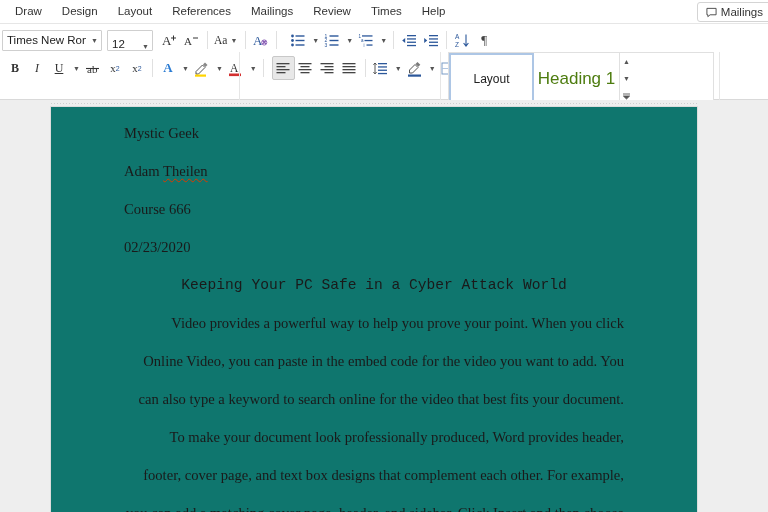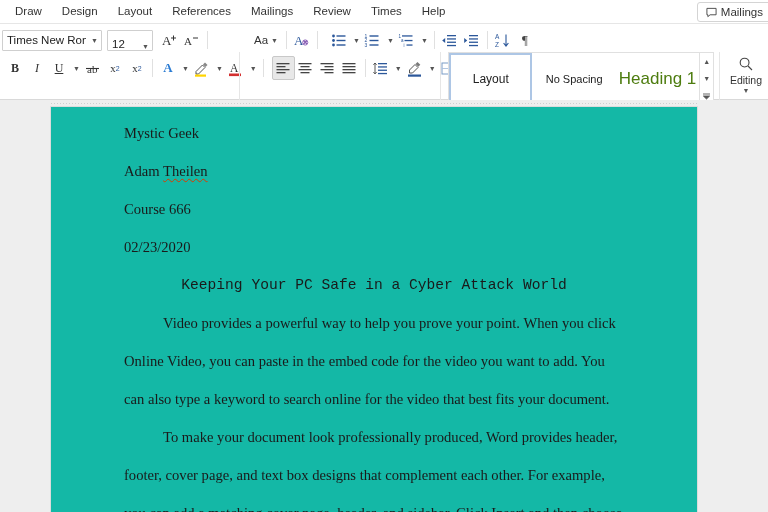--- a/index.html
+++ b/index.html
@@ -145,33 +145,33 @@
     position: absolute; top: 0; left: 0; width: 768px; height: 7px;
     background: #eeeeee;
   }
   .ruler-line {
     position: absolute; top: 3px; left: 51px; width: 646px; height: 1px;
     background: repeating-linear-gradient(to right, #cfcfcf 0 1px, transparent 1px 3px);
   }
   .page {
     position: absolute; top: 7px; left: 51px;
     width: 646px; height: 405px;
-    background: #14b8a6;
+    background: #0f766e;
     box-shadow: 0 0 0 1px #dcdcdc;
   }
   .page-content {
     position: absolute; top: 7px; left: 73px; width: 500px;
     font-family: "Liberation Serif", serif;
     font-size: 14.6px;
     color: #1a1a1a;
     line-height: 38px;
   }
   .p-block { margin: 0; }
   .p-center { text-align: center; font-family: Liberation Mono, monospace; }
-  .p-indent { text-indent: 39px; text-align: left; }
+  .p-indent { text-indent: 39px; text-align: right; }
   .misspell {
     text-decoration: underline wavy #d83b01;
     text-decoration-thickness: 1px;
     text-underline-offset: 2px;
   }
 </style>
 </head>
 <body>
 
 <div id="app">
@@ -219,21 +219,21 @@
       <div class="tb">
         <svg width="18" height="18" viewBox="0 0 18 18">
           <text x="1" y="14" font-family="Liberation Serif, serif" font-size="11" fill="#333">A</text>
           <path d="M10 7h5" stroke="#333" stroke-width="1" fill="none"></path>
         </svg>
       </div>
 
       <div class="sep"></div>
 
       <div class="tb">
-        <span style="font-size:11.5px;font-family:Liberation Sans, sans-serif;margin-left:40px;">Aa</span>
+        <span style="font-size:11.5px;font-family:Liberation Serif, serif;">Aa</span>
         <span class="chev">▼</span>
       </div>
 
       <div class="sep"></div>
 
       <div class="tb">
         <svg width="18" height="18" viewBox="0 0 18 18">
           <text x="1" y="14" font-family="Liberation Serif, serif" font-size="13" fill="#2b579a">A</text>
           <path d="M10.5 9.5l3.5 3.5M14 9.5l-3.5 3.5" stroke="#8a5fb5" stroke-width="1.4"></path>
           <circle cx="12.2" cy="11.5" r="2.6" fill="none" stroke="#8a5fb5" stroke-width="0.9"></circle>
@@ -430,48 +430,35 @@
       <span class="chev">▼</span>
     </div>
 
     <div class="group-divider" style="left:239px"></div>
     <div class="group-divider" style="left:440px"></div>
     <div class="group-divider" style="left:719px"></div>
 
     <div class="styles-gallery">
       <div class="style-tile normal">
         <span>Layout</span>
-      </div>
-      <div class="style-tile nospacing">
-        <span>No Spacing</span>
       </div>
       <div class="style-tile heading1">
         <span>Heading 1</span>
       </div>
       <div class="gallery-scroll">
         <div>▲</div>
         <div>▼</div>
         <div>
           <svg width="9" height="7" viewBox="0 0 9 7">
               <path d="M1 1h7M1.4 3l3.1 3 3.1-3z" stroke="#555" stroke-width="0.9" fill="#555"></path>
             </svg>
         </div>
       </div>
     </div>
 
-    <div class="editing-group">
-      <span>
-        <svg width="16" height="16" viewBox="0 0 16 16">
-          <circle cx="6.6" cy="6.6" r="4.4" fill="none" stroke="#444" stroke-width="1.1"></circle>
-          <path d="M10 10l4 4" stroke="#444" stroke-width="1.1"></path>
-        </svg>
-      </span>
-      <span class="editing-label">Editing</span>
-      <span class="editing-chev">▼</span>
-    </div>
 
     <div class="group-labels">
       <div class="glabel" style="left:98px">Font</div>
       <div class="launcher" style="left:227px">
         <svg width="9" height="9" viewBox="0 0 9 9">
           <path d="M0.5 0.5h6v1.5h-1.5v4.5h-4.5z" fill="#777"></path>
           <path d="M8.5 8.5h-5l5-5z" fill="#555"></path>
         </svg>
       </div>
       <div class="glabel" style="left:308px">Paragraph</div>

